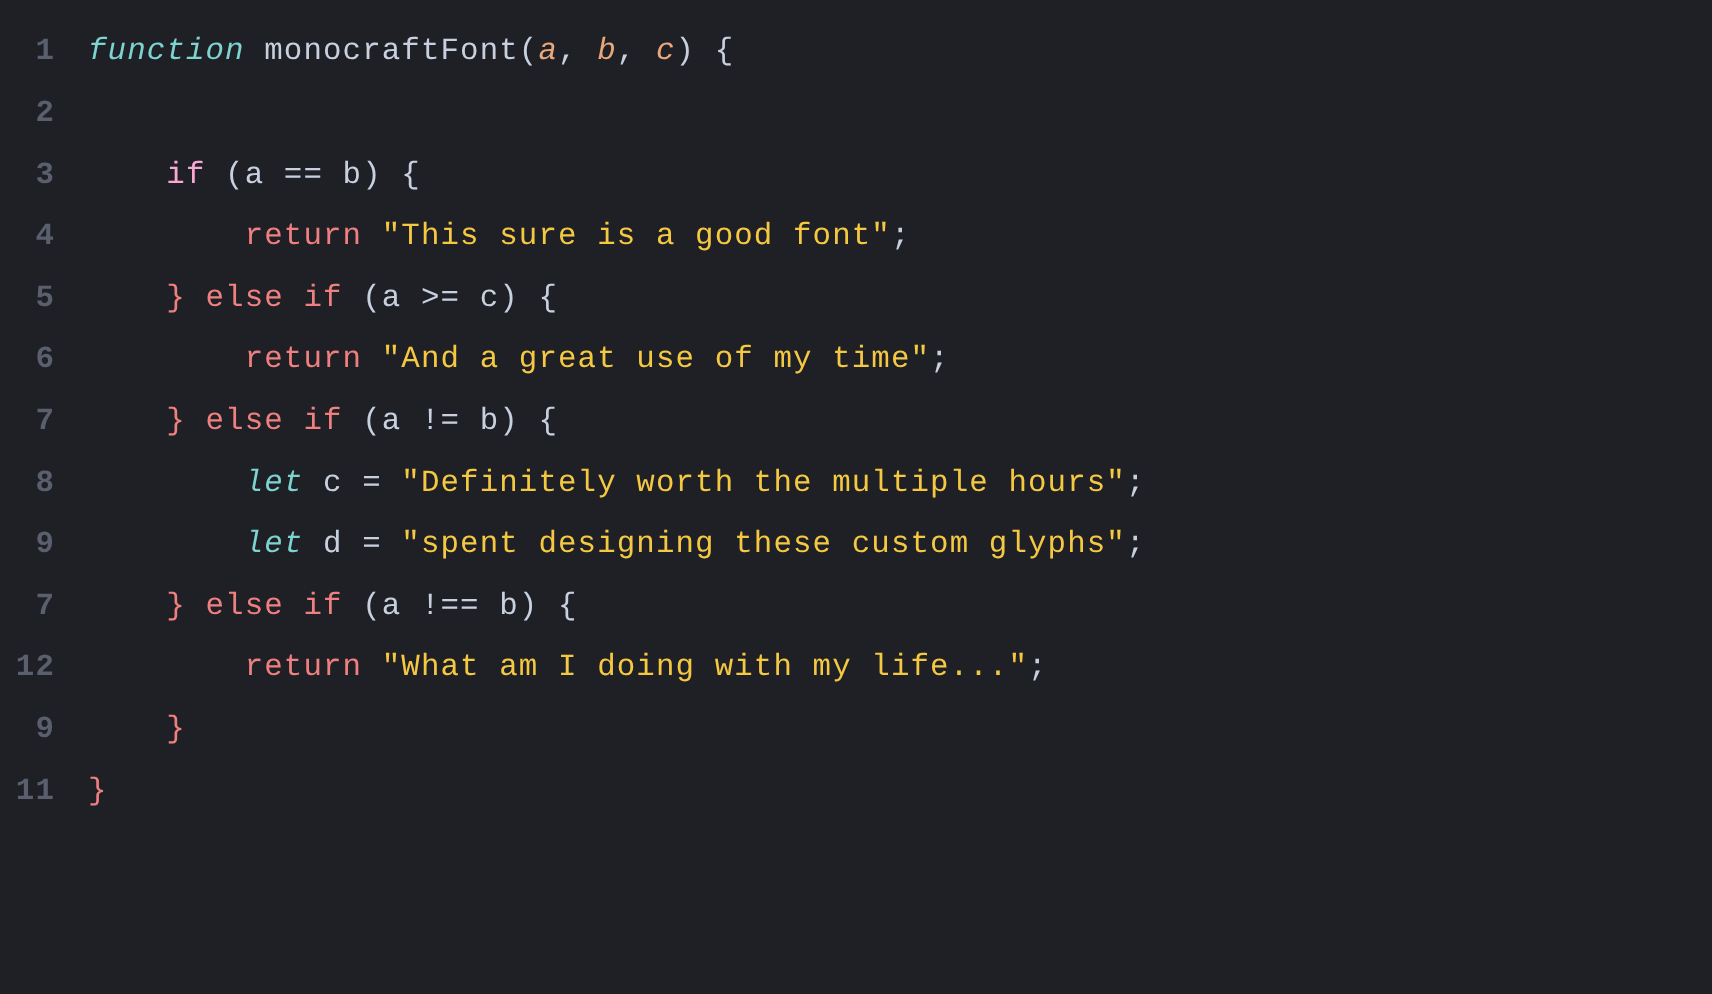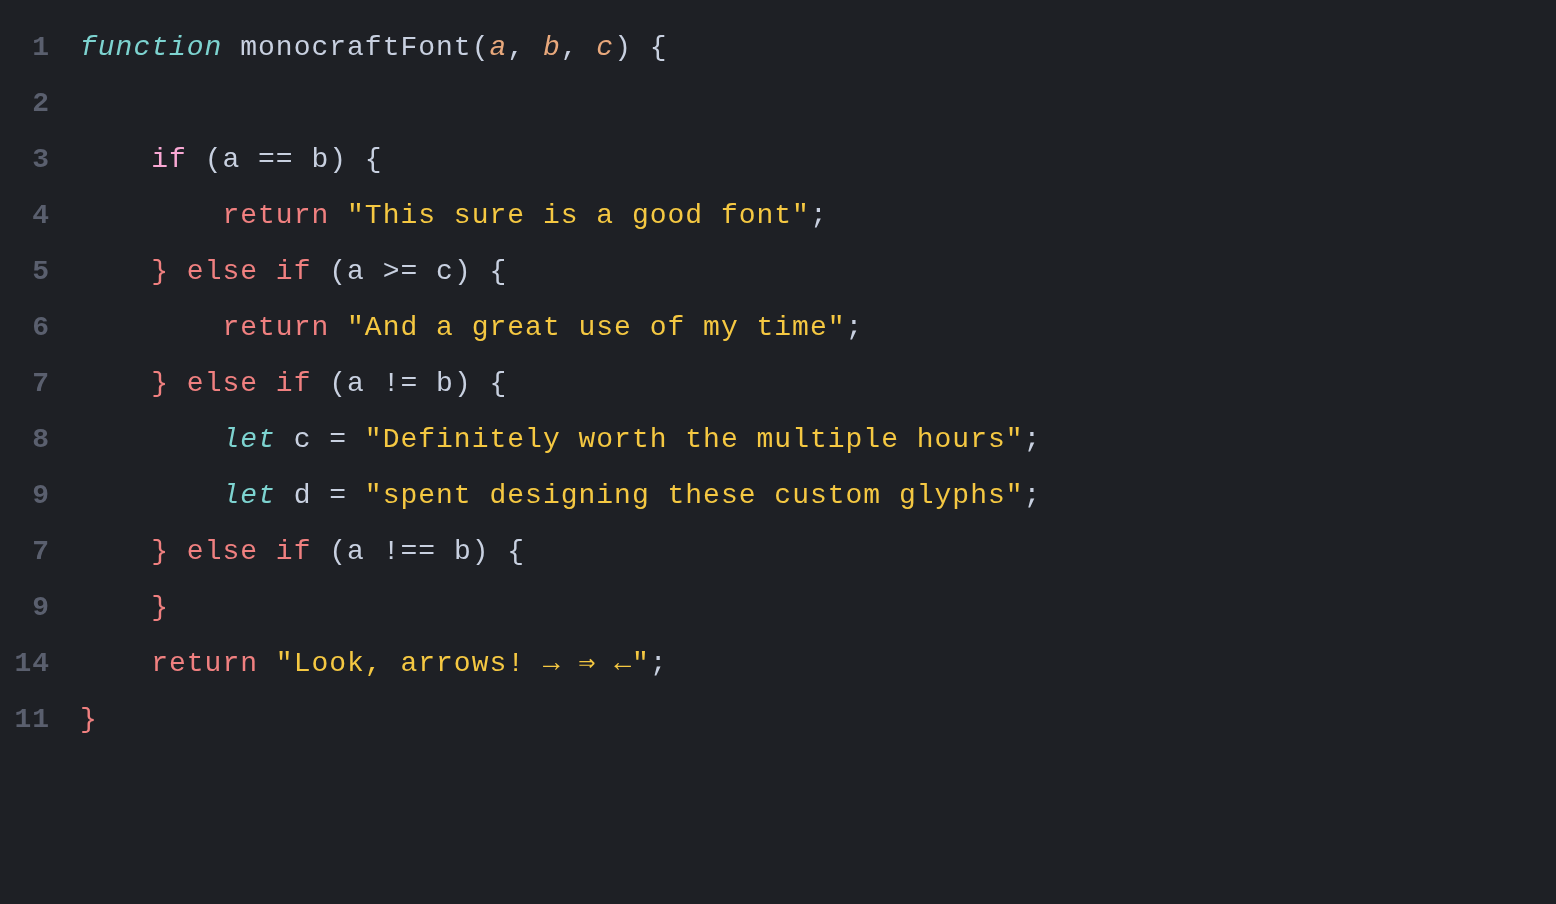--- a/index.html
+++ b/index.html
@@ -89,24 +89,24 @@
     </div>
     <div class="code-line">
       <span class="line-number">9</span>
       <span class="line-content"><span style="color: rgb(125, 211, 208); font-style: italic;">        let </span><span style="color: rgb(200, 208, 224);">d </span><span style="color: rgb(200, 208, 224);">= </span><span style="color: rgb(245, 200, 66);">"spent designing these custom glyphs"</span><span style="color: rgb(200, 208, 224);">;</span></span>
     </div>
     <div class="code-line">
       <span class="line-number">7</span>
       <span class="line-content"><span style="color: rgb(240, 128, 128);">    } </span><span style="color: rgb(240, 128, 128);">else if </span><span style="color: rgb(200, 208, 224);">(</span><span style="color: rgb(200, 208, 224);">a </span><span style="color: rgb(200, 208, 224);">!==</span><span style="color: rgb(200, 208, 224);"> b</span><span style="color: rgb(200, 208, 224);">) {</span></span>
     </div>
     <div class="code-line">
+      <span class="line-number">12</span>
+      <span class="line-content"><span style="color: rgb(240, 128, 128);">        return </span><span style="color: rgb(245, 200, 66);">"What am I doing with my life..."</span><span style="color: rgb(200, 208, 224);">;</span></span>
+    </div>
+    <div class="code-line">
       <span class="line-number">9</span>
       <span class="line-content"><span style="color: rgb(240, 128, 128);">    }</span></span>
-    </div>
-    <div class="code-line">
-      <span class="line-number">14</span>
-      <span class="line-content"><span style="color: rgb(240, 128, 128);">    return </span><span style="color: rgb(245, 200, 66);">"Look, arrows! → ⇒ ←"</span><span style="color: rgb(200, 208, 224);">;</span></span>
     </div>
     <div class="code-line">
       <span class="line-number">11</span>
       <span class="line-content"><span style="color: rgb(240, 128, 128);">}</span></span>
     </div>
   </div>
 
 </body></html>

